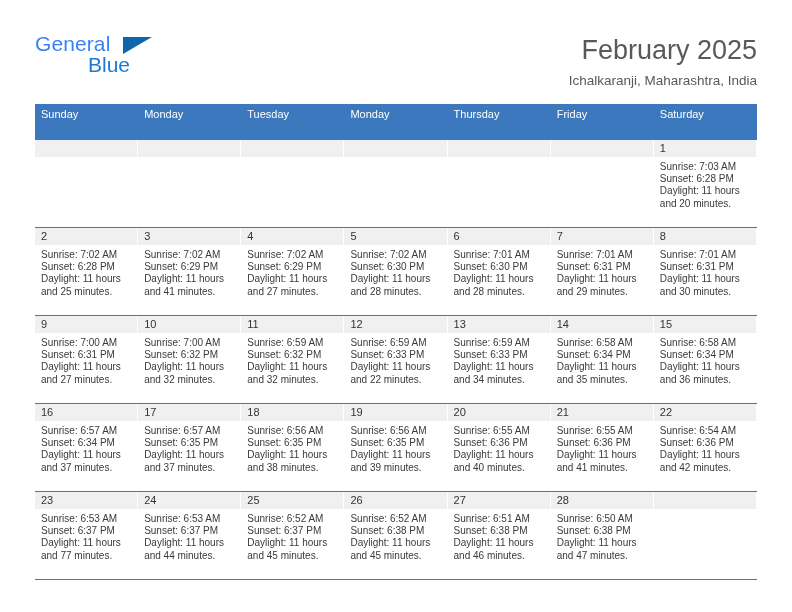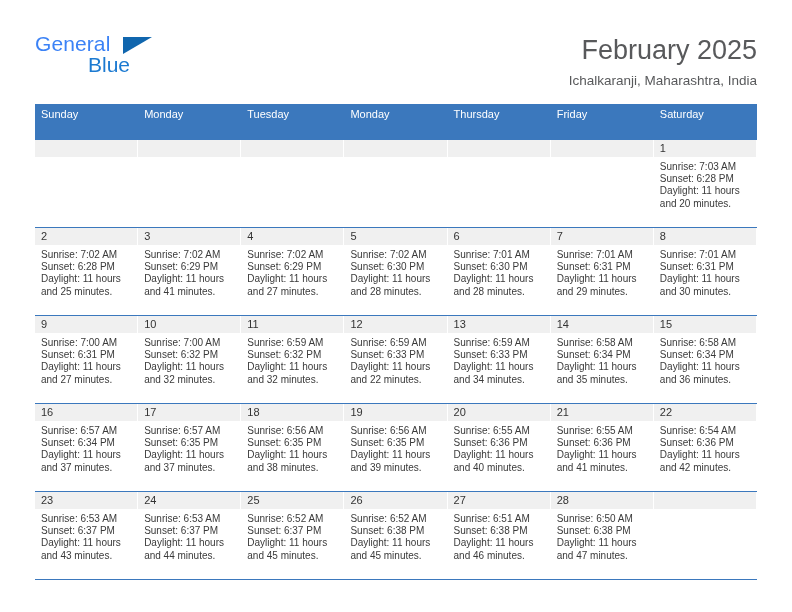--- a/index.html
+++ b/index.html
@@ -441,21 +441,21 @@
             </div>
           </div>
         </div>
         <div class="week">
           <div class="cell">
             <div class="cell-head">23</div>
             <div class="cell-body">
               <div>Sunrise: 6:53 AM</div>
               <div>Sunset: 6:37 PM</div>
               <div>Daylight: 11 hours</div>
-              <div>and 43 minutes.</div>
+              <div>and 77 minutes.</div>
             </div>
           </div>
           <div class="cell">
             <div class="cell-head">24</div>
             <div class="cell-body">
               <div>Sunrise: 6:53 AM</div>
               <div>Sunset: 6:37 PM</div>
               <div>Daylight: 11 hours</div>
               <div>and 44 minutes.</div>
             </div>

